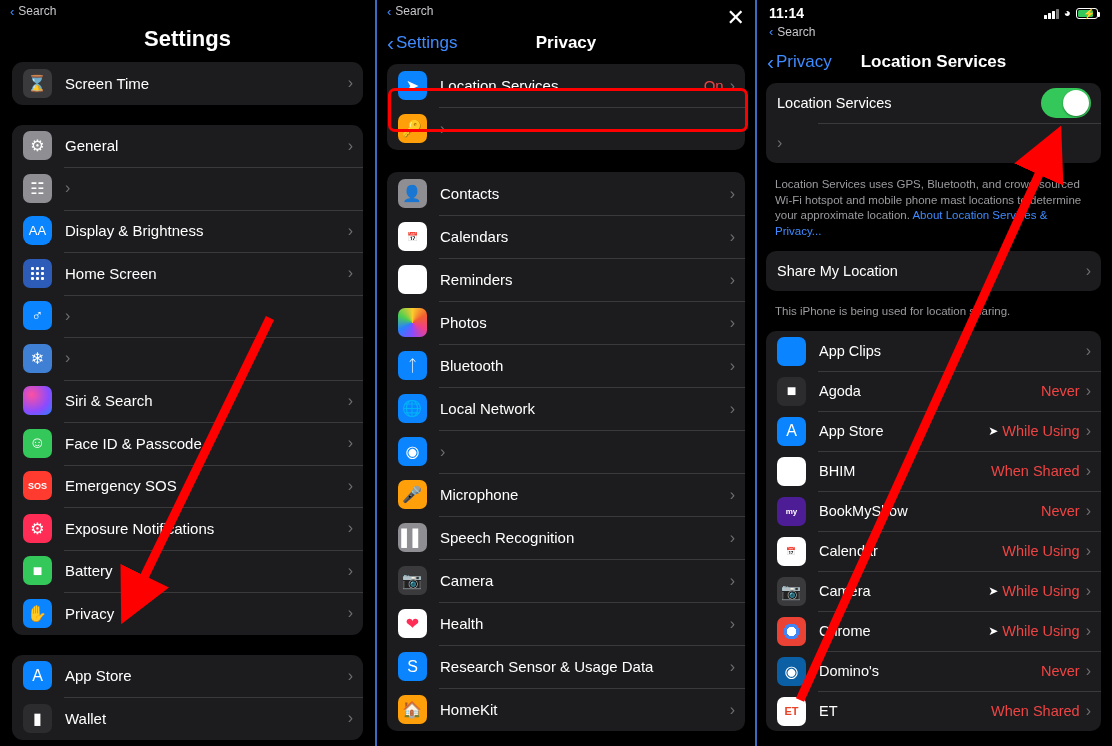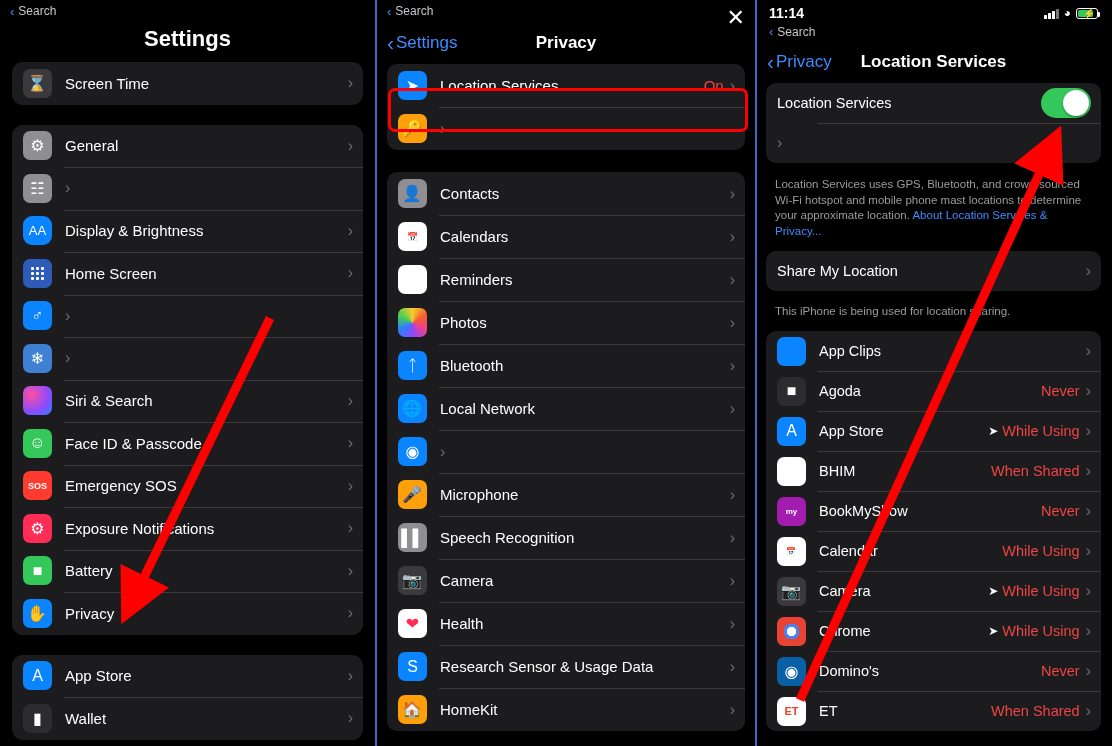--- a/index.html
+++ b/index.html
@@ -194,21 +194,21 @@
   .ico-nearby { background:#0a84ff; }
   .ico-mic { background:#ff9f0a; }
   .ico-speech { background:#8e8e93; }
   .ico-camera { background:#3a3a3c; }
   .ico-health { background:#fff; color:#ff2d55; }
   .ico-research { background:#0a84ff; }
   .ico-homekit { background:#ff9f0a; }
   .ico-appclips { background:#0a84ff; }
   .ico-agoda { background:#2c2c2e; }
   .ico-bhim { background:#fff; }
-  .ico-bms { background:#a21caf; color:#fff; font-size:8px; font-weight:700;}
+  .ico-bms { background:#4c1d95; color:#fff; font-size:8px; font-weight:700;}
   .ico-cal2 { background:#fff; color:#ff3b30; font-size:8px; font-weight:700; flex-direction:column;}
   .ico-chrome { background: radial-gradient(circle at 50% 50%, #fff 0 22%, #4285f4 23% 38%, #ea4335 39%); }
   .ico-dominos { background:#0b5fa4; }
   .ico-et { background:#fff; color:#e8442a; font-size:11px; font-weight:700;}
 
   .dotgrid { display:grid; grid-template-columns: repeat(3,3px); gap:2px;}
   .dotgrid span { width:3px; height:3px; background:#fff; border-radius:1px;}
 </style>
 </head>
 <body>

